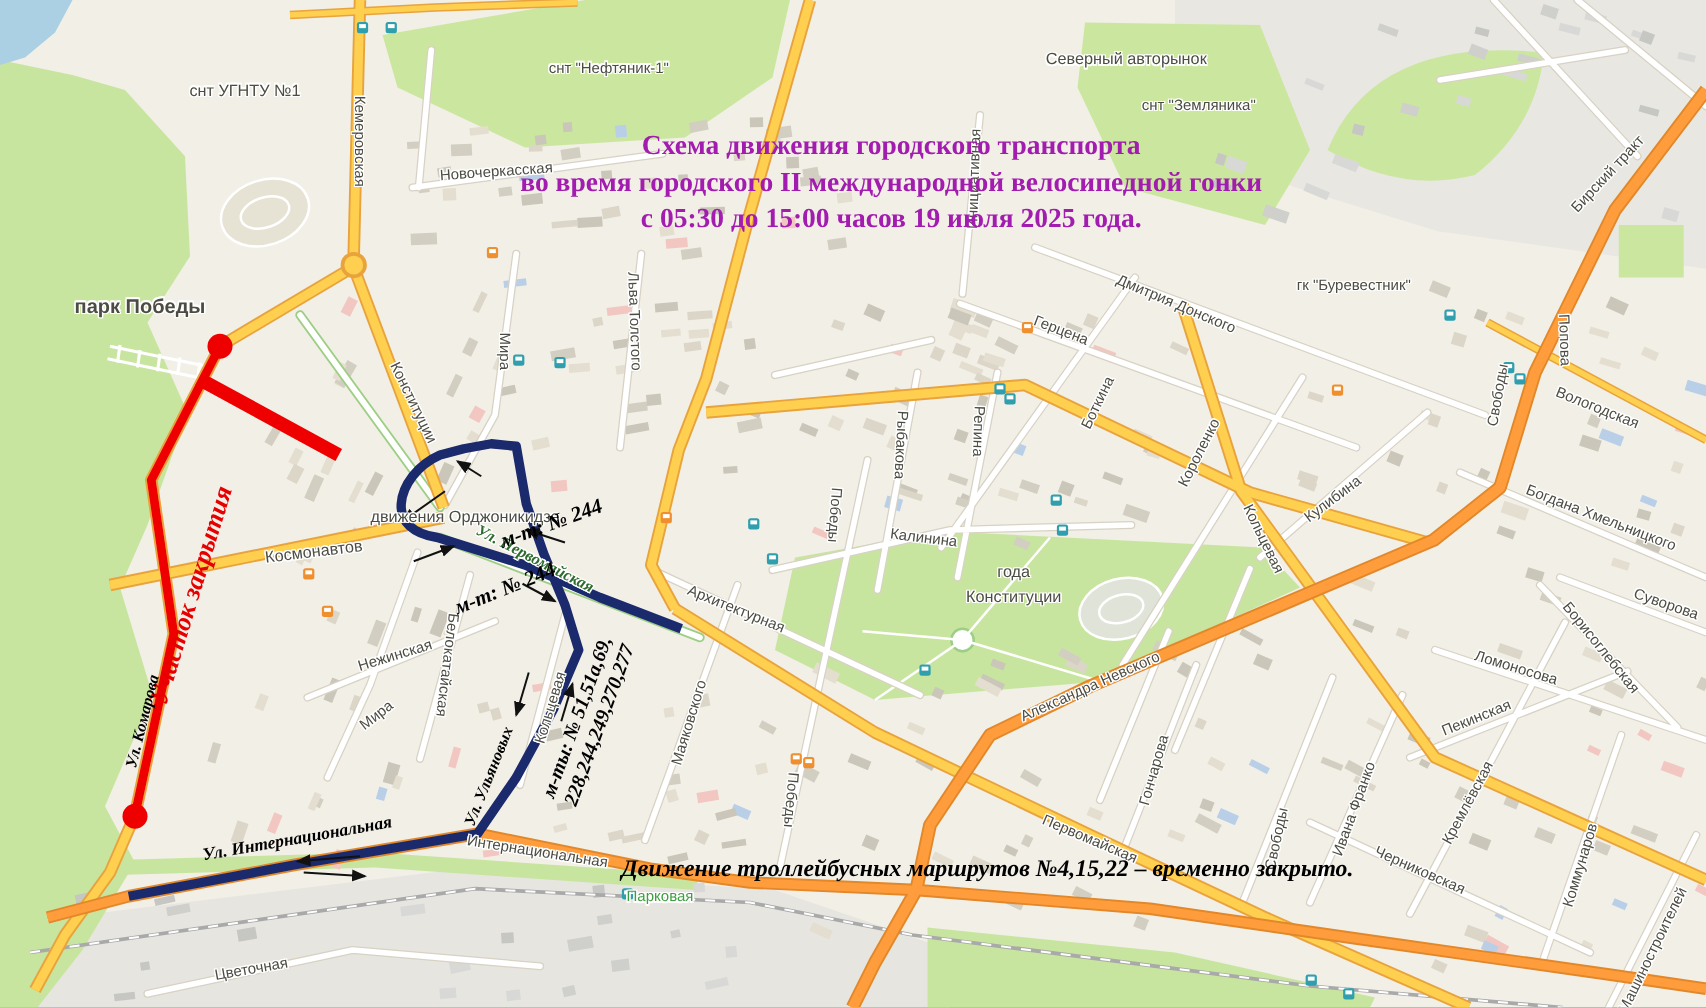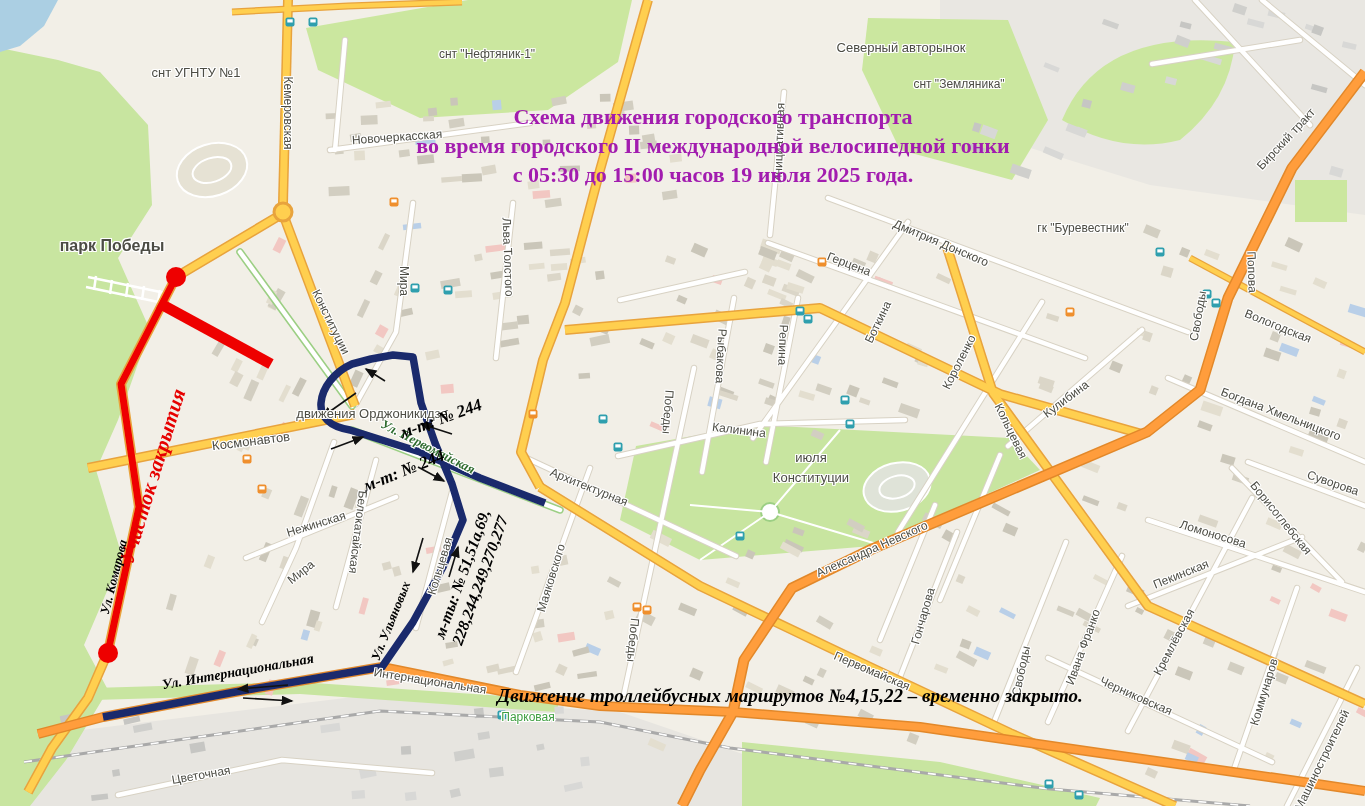--- a/index.html
+++ b/index.html
@@ -588,21 +588,21 @@
       <span class="maplabel" style="left: 1286px; top: 139px; font-size: 12px; transform: translate(-50%, -50%) rotate(-47deg);">Бирский тракт</span>
       <span class="maplabel" style="left: 1252px; top: 272px; font-size: 12px; transform: translate(-50%, -50%) rotate(88deg);">Попова</span>
       <span class="maplabel" style="left: 849px; top: 264px; font-size: 12px; transform: translate(-50%, -50%) rotate(21deg);">Герцена</span>
       <span class="maplabel" style="left: 878px; top: 322px; font-size: 12px; transform: translate(-50%, -50%) rotate(-64deg);">Боткина</span>
       <span class="maplabel" style="left: 959px; top: 362px; font-size: 12px; transform: translate(-50%, -50%) rotate(-63deg);">Короленко</span>
       <span class="maplabel" style="left: 721px; top: 356px; font-size: 12px; transform: translate(-50%, -50%) rotate(93deg);">Рыбакова</span>
       <span class="maplabel" style="left: 783px; top: 345px; font-size: 12px; transform: translate(-50%, -50%) rotate(92deg);">Репина</span>
       <span class="maplabel" style="left: 668px; top: 412px; font-size: 12px; transform: translate(-50%, -50%) rotate(94deg);">Победы</span>
       <span class="maplabel" style="left: 633px; top: 640px; font-size: 12px; transform: translate(-50%, -50%) rotate(95deg);">Победы</span>
       <span class="maplabel" style="left: 739px; top: 430px; font-size: 12px; transform: translate(-50%, -50%) rotate(7deg);">Калинина</span>
-      <span class="maplabel" style="left: 811px; top: 457px; font-size: 13px; transform: translate(-50%, -50%) rotate(0deg);">июля</span>
+      <span class="maplabel" style="left: 811px; top: 457px; font-size: 13px; transform: translate(-50%, -50%) rotate(0deg);">года</span>
       <span class="maplabel" style="left: 811px; top: 477px; font-size: 13px; transform: translate(-50%, -50%) rotate(0deg);">Конституции</span>
       <span class="maplabel" style="left: 589px; top: 487px; font-size: 12px; transform: translate(-50%, -50%) rotate(22deg);">Архитектурная</span>
       <span class="maplabel" style="left: 551px; top: 578px; font-size: 12px; transform: translate(-50%, -50%) rotate(-73deg);">Маяковского</span>
       <span class="maplabel" style="left: 872px; top: 549px; font-size: 12px; transform: translate(-50%, -50%) rotate(-24deg);">Александра Невского</span>
       <span class="maplabel" style="left: 923px; top: 616px; font-size: 12px; transform: translate(-50%, -50%) rotate(-74deg);">Гончарова</span>
       <span class="maplabel" style="left: 872px; top: 671px; font-size: 12px; transform: translate(-50%, -50%) rotate(23deg);">Первомайская</span>
       <span class="maplabel" style="left: 1021px; top: 671px; font-size: 12px; transform: translate(-50%, -50%) rotate(-78deg);">Свободы</span>
       <span class="maplabel" style="left: 1083px; top: 647px; font-size: 12px; transform: translate(-50%, -50%) rotate(-70deg);">Ивана Франко</span>
       <span class="maplabel" style="left: 1136px; top: 696px; font-size: 12px; transform: translate(-50%, -50%) rotate(24deg);">Черниковская</span>
       <span class="maplabel" style="left: 1174px; top: 642px; font-size: 12px; transform: translate(-50%, -50%) rotate(-62deg);">Кремлёвская</span>

